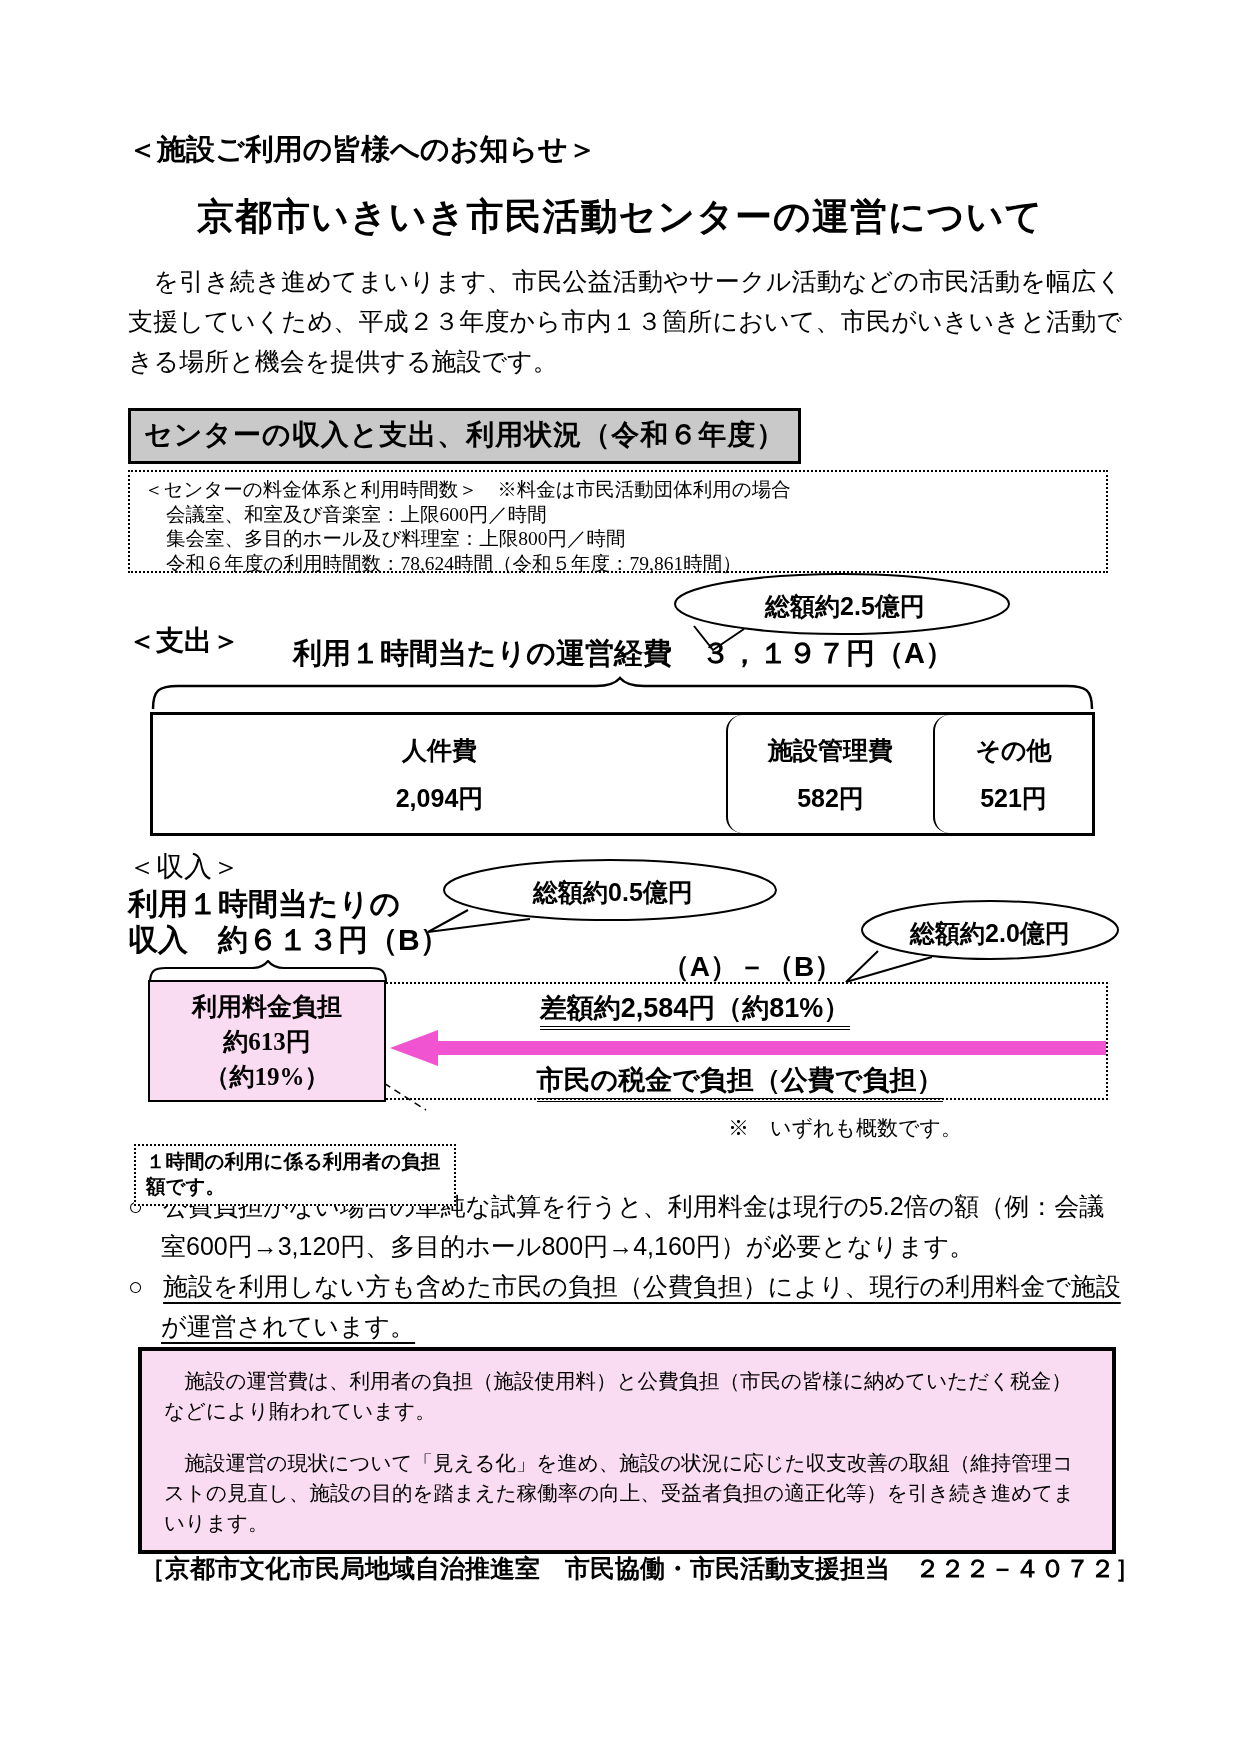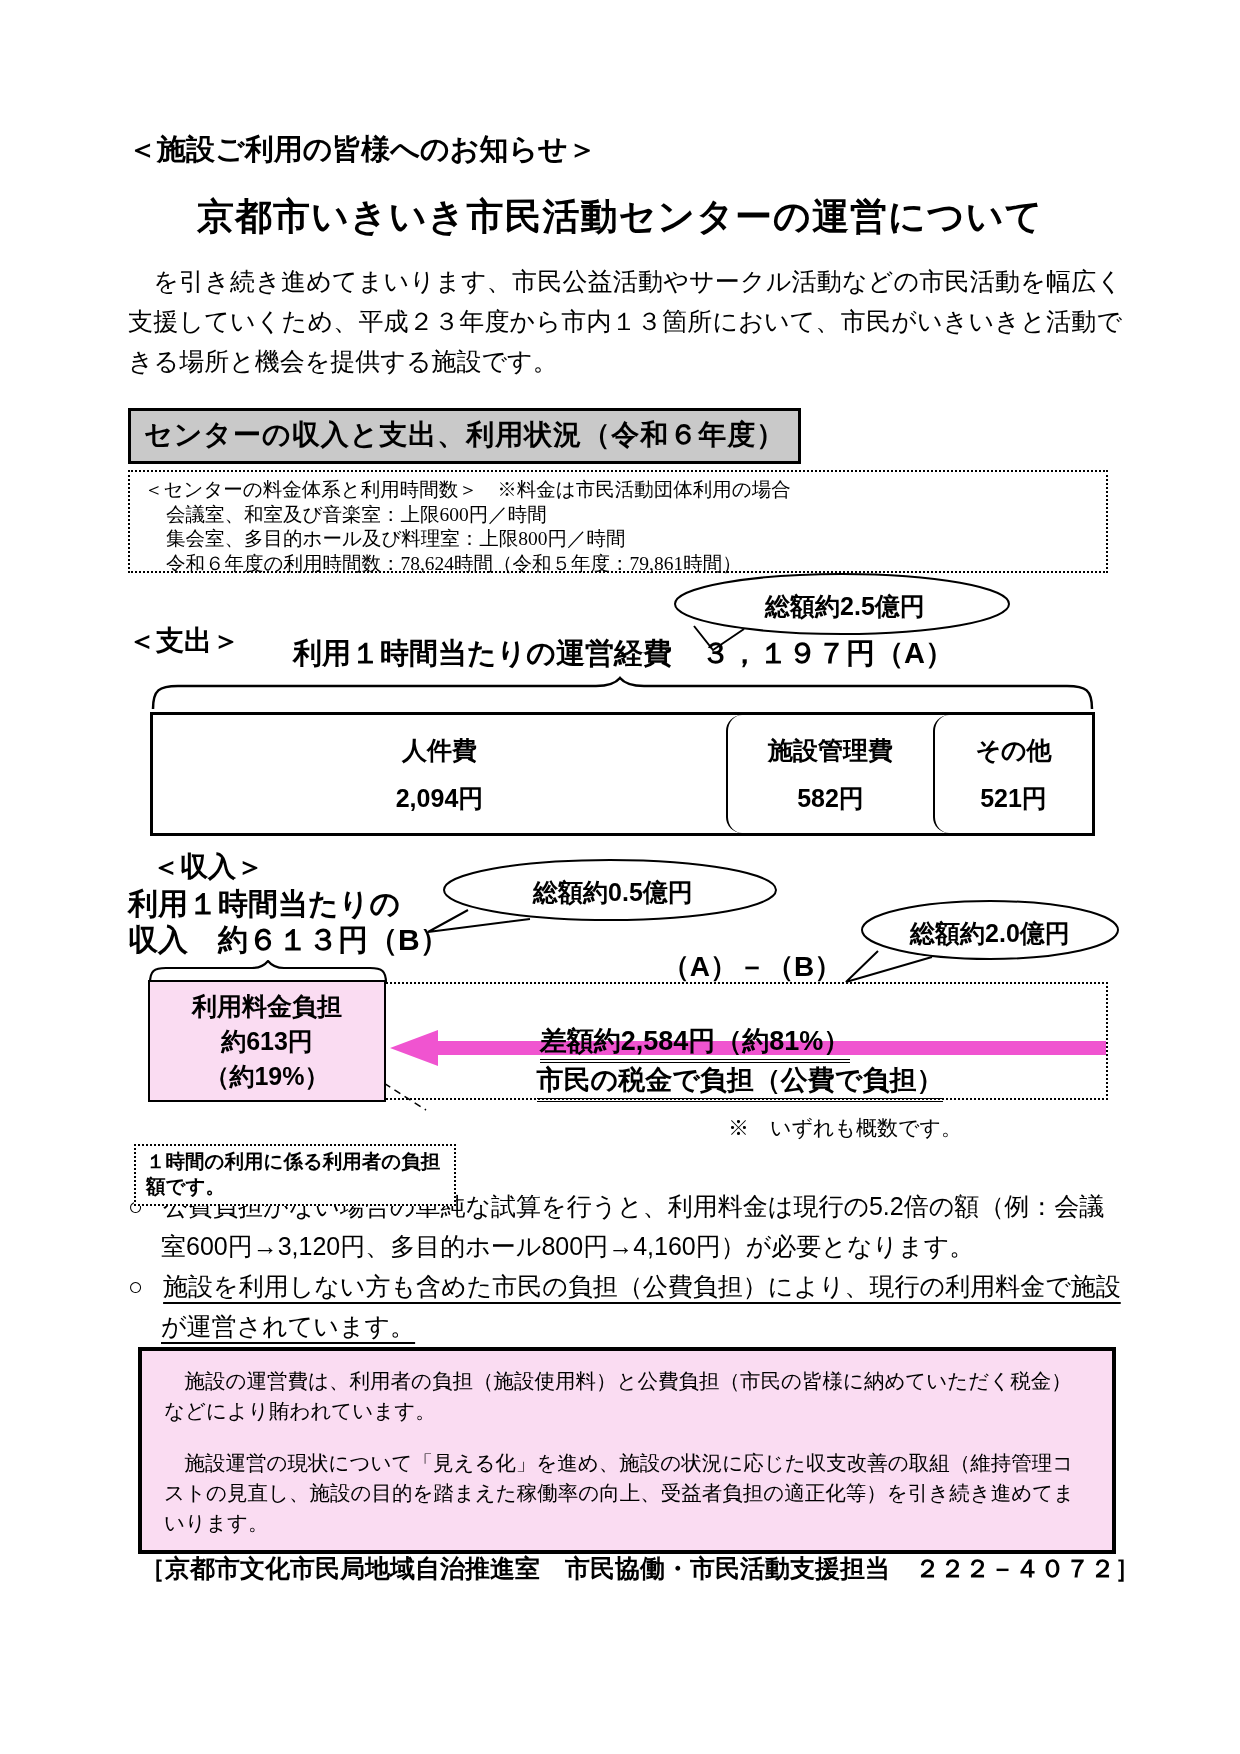--- a/index.html
+++ b/index.html
@@ -48,35 +48,35 @@
   }
   .cost-table .cell{
     display:flex;flex-direction:column;justify-content:center;align-items:center;
     gap:15px;font-size:25px;font-weight:600;
   }
   .cost-table .cell+.cell{border-left:2.5px solid #000;border-radius:16px;}
   .cost-table .c0{width:573px;}
   .cost-table .c1{width:207px;}
   .cost-table .c2{flex:1;}
 
-  .income-label{left:128px;top:848px;font-size:28px;font-weight:bold;margin-left:24px;}
+  .income-label{left:128px;top:848px;font-size:28px;font-weight:normal;}
   .income-line1{left:128px;top:884px;font-size:30px;font-weight:bold;}
   .income-line2{left:128px;top:920px;font-size:30px;font-weight:bold;}
 
   .formula{left:622px;top:948px;width:260px;text-align:center;font-size:28px;font-weight:bold;}
 
   .dotted-box{left:150px;top:982px;width:958px;height:118px;border:2px dotted #000;}
 
   .user-fee-box{
     left:148px;top:980px;width:238px;height:122px;background:var(--pink);
     border:2.5px solid #000;text-align:center;font-size:25px;font-weight:bold;
-    line-height:35px;padding-top:7px;z-index:3;
-  }
-
-  .diff-line{left:365px;top:990px;width:660px;text-align:center;font-size:27px;font-weight:bold;z-index:2;margin-top:33px;}
+    line-height:35px;padding-top:7px;z-index:3;font-family:Liberation Serif, serif;
+  }
+
+  .diff-line{left:365px;top:990px;width:660px;text-align:center;font-size:27px;font-weight:bold;z-index:2;}
   .tax-line{left:410px;top:1062px;width:660px;text-align:center;font-size:27px;font-weight:bold;z-index:2;}
   .dbl{border-bottom:4px double #000;padding-bottom:3px;}
 
   .note-box{
     left:134px;top:1144px;width:322px;border:2px dotted #000;background:#fff;
     padding:3px 10px 5px;font-size:19.5px;font-weight:600;line-height:25px;z-index:4;
   }
   .approx-note{left:728px;top:1114px;font-size:21px;font-family:"Liberation Serif","DejaVu Serif",serif;}
 
   .bullet{left:128px;width:1000px;font-size:25px;line-height:40px;

